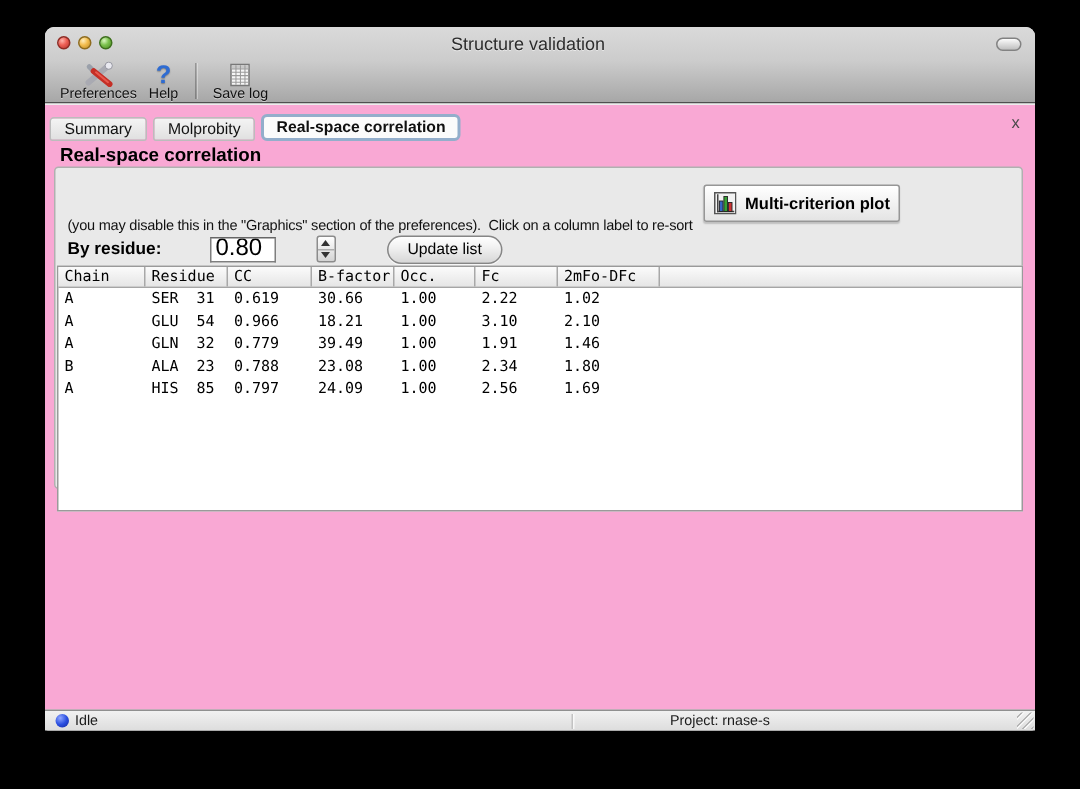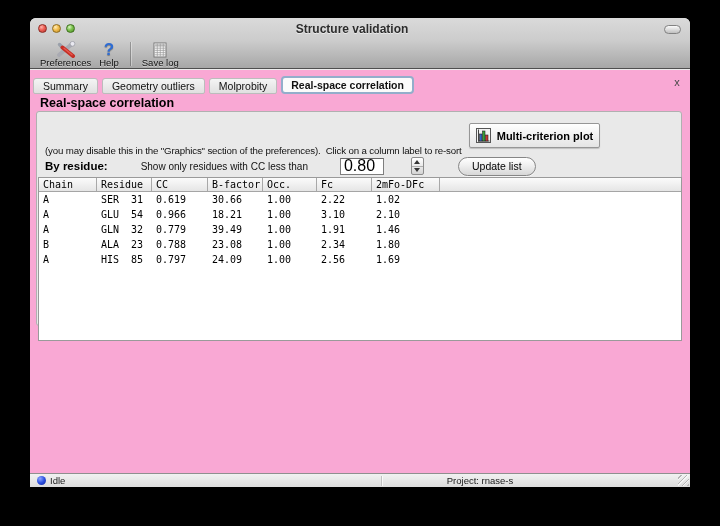--- a/index.html
+++ b/index.html
@@ -13,21 +13,21 @@
   .chrome { position:absolute; top:0; left:0; right:0; height:51px;
             background:linear-gradient(#dadada 0%, #cccccc 45%, #a7a7a7 100%);
             border-bottom:1px solid #4f4f4f; border-radius:6px 6px 0 0; }
   .titlebar { position:absolute; top:0; left:0; right:0; height:22px; }
   .lights { position:absolute; left:8px; top:6px; display:flex; gap:5px; }
   .light { width:9px; height:9px; border-radius:50%; }
   .light.red    { background:radial-gradient(circle at 35% 30%, #ffb3ab 0%, #ee5f55 45%, #b23630 100%); border:1px solid #8f2b24; }
   .light.yellow { background:radial-gradient(circle at 35% 30%, #ffeebc 0%, #f3bd4e 45%, #b98a27 100%); border:1px solid #8f6c1e; }
   .light.green  { background:radial-gradient(circle at 35% 30%, #d9f6c0 0%, #7cc24e 45%, #4c8a24 100%); border:1px solid #3d701c; }
   .wtitle { position:absolute; left:0; right:16px; top:4px; text-align:center;
-            font-size:12px; font-weight:bold; color:#2c2c2c; text-shadow:0 1px 0 rgba(255,255,255,.55); }
+            font-size:12px; font-weight:normal; color:#2c2c2c; text-shadow:0 1px 0 rgba(255,255,255,.55); }
   .pill { position:absolute; right:9px; top:7px; width:17px; height:9px; border-radius:5px;
           border:1px solid #828282; background:linear-gradient(#fbfbfb,#bfbfbf); }
   .toolbar { position:absolute; top:22px; left:0; right:0; height:29px;
              display:flex; align-items:flex-start; padding:1px 6px 0 6px; }
   .tool { display:flex; flex-direction:column; align-items:center; justify-content:flex-start;
           height:28px; padding:0 4px; cursor:default; }
   .tool .icn { height:17px; display:flex; align-items:center; justify-content:center; }
   .tool .tlabel { font-size:9.5px; color:#111; text-shadow:0 1px 0 rgba(255,255,255,.45); line-height:10px; }
   .qmark { font-size:17px; font-weight:bold; color:#2e6cd3; line-height:15px;
            text-shadow:0 1px 1px rgba(0,0,0,.35); }
@@ -149,21 +149,20 @@
             </svg>
           </span>
           <span class="tlabel">Save log</span>
         </div>
       </div>
     </div>
 
     <div class="bodyarea">
       <div class="tabrow">
         <div class="tab">Summary</div>
-        <div class="tab">Geometry outliers</div>
         <div class="tab">Molprobity</div>
         <div class="tab selected">Real-space correlation</div>
         <span class="tab-close">x</span>
       </div>
 
       <div class="heading">Real-space correlation</div>
 
       <div class="panel">
         <div class="info">
           <div>(you may disable this in the "Graphics" section of the preferences).  Click on a column label to re-sort</div>
@@ -177,21 +176,20 @@
             <line x1="2" y1="13" x2="13.5" y2="13" stroke="#444" stroke-width="1"></line>
             <rect x="3.6" y="6" width="2.4" height="7" fill="#3565c4" stroke="#222" stroke-width="0.6"></rect>
             <rect x="6.6" y="3" width="2.4" height="10" fill="#36a135" stroke="#222" stroke-width="0.6"></rect>
             <rect x="9.6" y="7" width="2.4" height="6" fill="#cc3333" stroke="#222" stroke-width="0.6"></rect>
           </svg>
           <span>Multi-criterion plot</span>
         </button>
 
         <div class="filter-row">
           <span class="byres">By residue:</span>
-          <span class="fdesc">Show only residues with CC less than</span>
           <input class="cc-input" type="text" value="0.80" style="">
           <div class="spinner">
             <div class="spin up"></div>
             <div class="spin down"></div>
           </div>
           <button class="update-btn">Update list</button>
         </div>
 
         <div class="rtable">
           <div class="thead">

